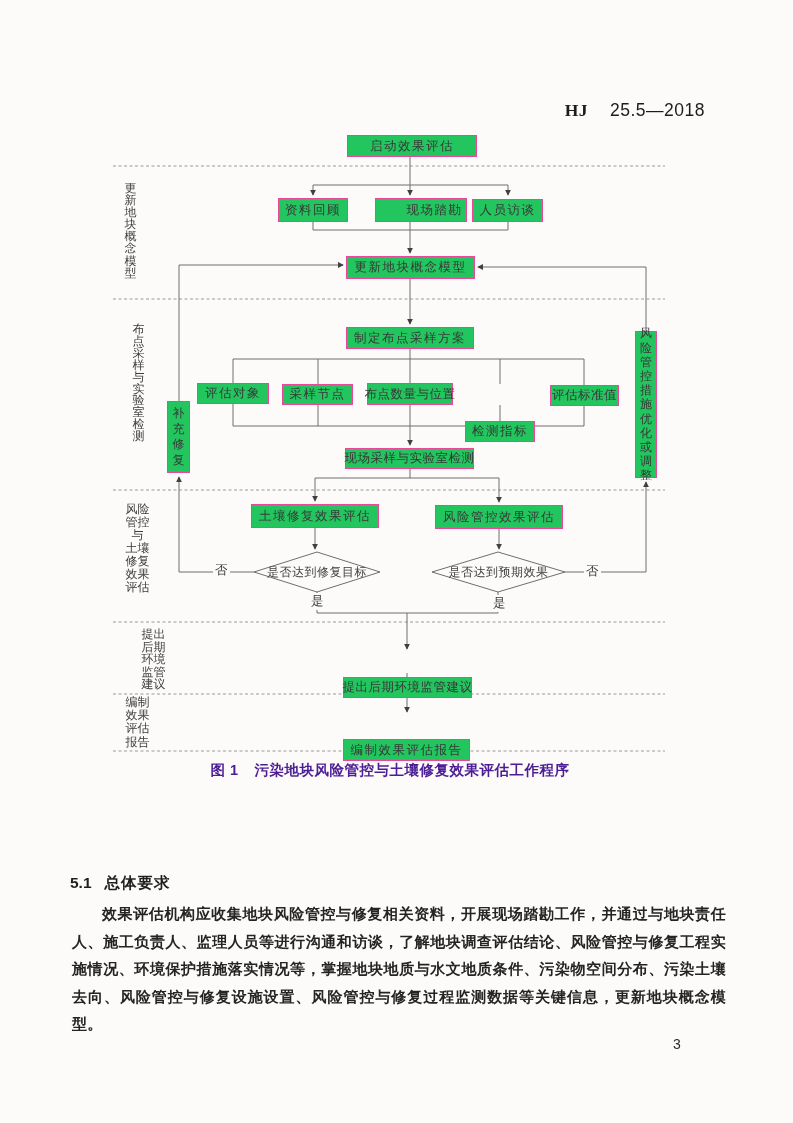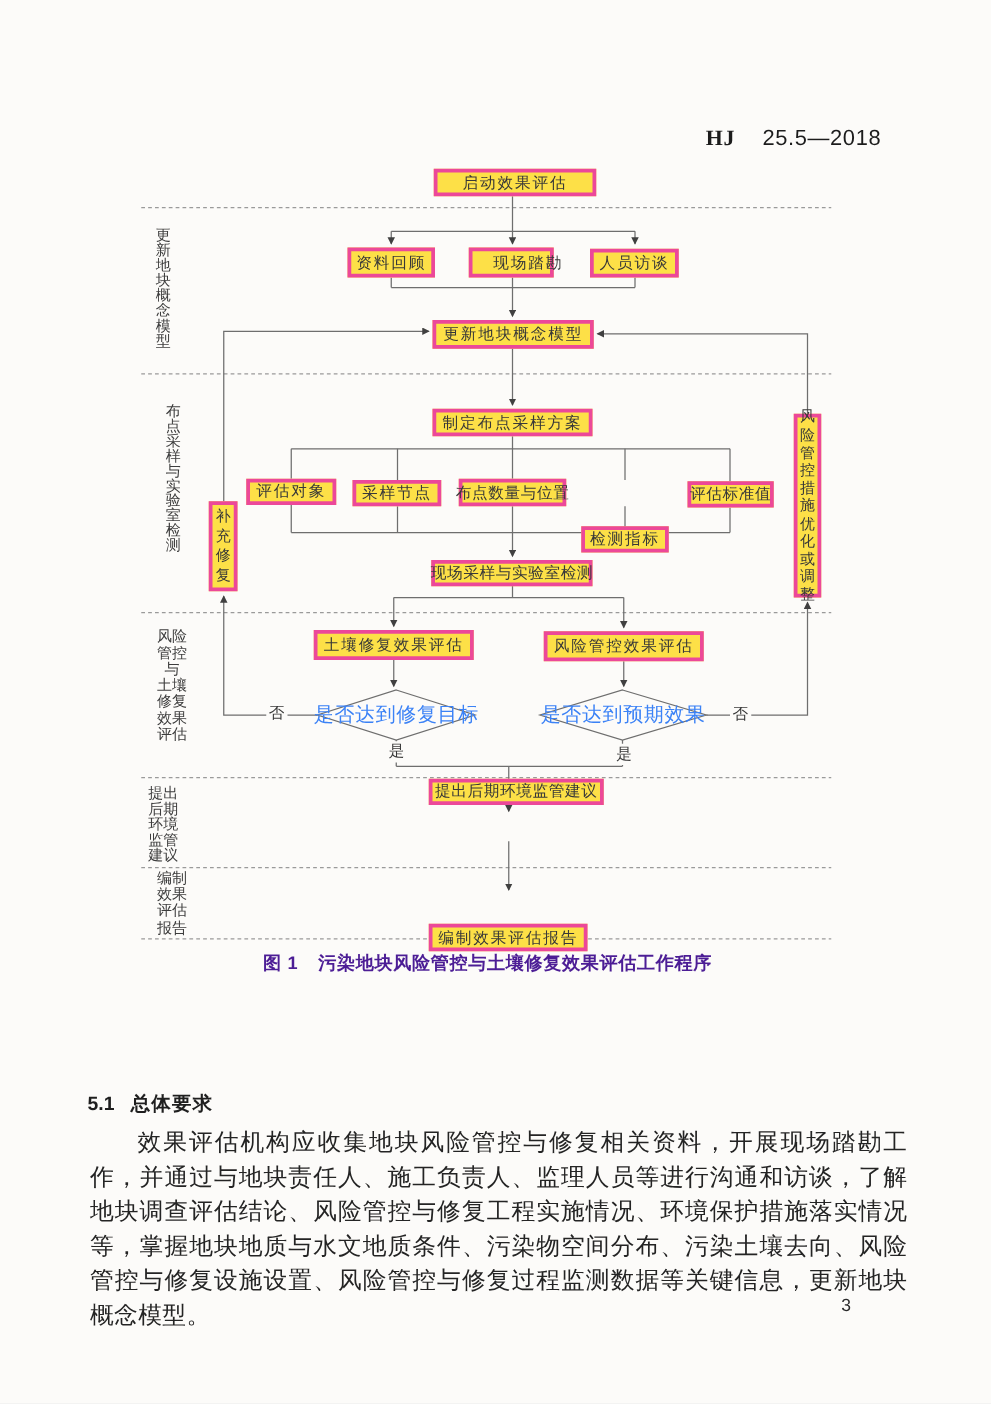--- a/index.html
+++ b/index.html
@@ -5,49 +5,50 @@
   html,body { margin:0; padding:0; background:#e8e8e8; }
   .page {
     position:relative; width:793px; height:1123px; margin:0 auto;
     background:#fcfbf9; overflow:hidden;
     font-family:"Liberation Sans", sans-serif; color:#2d2d2d;
   }
   .wires { position:absolute; left:0; top:0; pointer-events:none; }
   .doc-code { position:absolute; right:88px; top:100px; font-size:17.5px; color:#1c1c1c; letter-spacing:0.5px; }
   .doc-code .hj { font-weight:bold; font-family:"Liberation Serif", serif; margin-right:22px; }
   .node {
-    position:absolute; border:3px solid #ec4899; background:#fde047;
+    position:absolute; border:1px solid #ec4899; background:#22c55e;
     display:flex; align-items:center; justify-content:center;
     font-size:12.5px; letter-spacing:1.5px; color:#383838; text-align:left;
     box-sizing:border-box; white-space:nowrap;
   }
   .vnode {
     white-space:pre-line; letter-spacing:0; line-height:15.5px; font-size:12px;
   }
   .vlabel {
     position:absolute; white-space:pre-line; text-align:center;
     font-size:12px; color:#3d3d3d; letter-spacing:0;
   }
   .dlabel {
     position:absolute; display:flex; align-items:center; justify-content:center;
-    font-size:16px; color:#3b82f6; letter-spacing:0.5px; text-align:right; white-space:nowrap;
+    font-size:12px; color:#404040; letter-spacing:0.5px; text-align:right; white-space:nowrap;
   }
   .edge-label {
     position:absolute; font-size:12.5px; color:#383838; background:#fcfbf9; padding:0 2px;
   }
   .caption { position:absolute; left:110px; top:761px; width:560px; text-align:center; font-weight:bold; font-size:14.5px; color:#4c1d95; letter-spacing:0.5px; }
   .caption .cap-num { margin-right:16px; }
   .sec-h1 { position:absolute; left:71px; top:825px; font-size:16.5px; font-weight:bold; color:#1f1f1f; letter-spacing:1px; }
   .sec-h1 .num, .sec-h2 .num { margin-right:13px; letter-spacing:0; }
   .sec-h2 { position:absolute; left:70px; top:873px; font-size:15.5px; font-weight:bold; color:#1f1f1f; letter-spacing:1px; }
   .body-par {
     position:absolute; left:72px; top:901px; width:654px; margin:0;
     font-family:"Liberation Serif", serif;
-    font-size:19px; line-height:27.5px; text-align:justify; text-indent:2em; color:#242424;
+    font-size:15px; line-height:27.5px; text-align:justify; text-indent:2em; color:#242424;
     letter-spacing:0.3px;
+    font-weight:bold;
   }
   .pageno { position:absolute; left:673px; top:1036px; font-size:14px; color:#2a2a2a; }
 </style>
 </head>
 <body>
 
 <div class="page">
 
   <div class="doc-code">
     <span class="hj">HJ</span><span>25.5—2018</span>
@@ -122,33 +123,33 @@
 室
 检
 测</div>
   <div class="vlabel" style="left:124px; top:503px; width:27px; line-height:13px;">风险
 管控
 与
 土壤
 修复
 效果
 评估</div>
-  <div class="vlabel" style="left:117px; top:628px; width:27px; line-height:12.6px;">提出
+  <div class="vlabel" style="left:140px; top:628px; width:27px; line-height:12.6px;">提出
 后期
 环境
 监管
 建议</div>
   <div class="vlabel" style="left:124px; top:696px; width:27px; line-height:13.2px;">编制
 效果
 评估
 报告</div>
 
   <div class="node" style="left:347px; top:135px; width:130px; height:22px;">启动效果评估</div>
   <div class="node" style="left:278px; top:198px; width:70px; height:24px;">资料回顾</div>
-  <div class="node" style="left:375px; top:198px; width:68px; height:24px;padding-left:27px;">现场踏勘</div>
+  <div class="node" style="left:375px; top:198px; width:92px; height:24px;padding-left:27px;">现场踏勘</div>
   <div class="node" style="left:472px; top:199px; width:71px; height:23px;">人员访谈</div>
   <div class="node" style="left:346px; top:256px; width:129px; height:23px;">更新地块概念模型</div>
   <div class="node" style="left:346px; top:327px; width:128px; height:22px;">制定布点采样方案</div>
   <div class="node" style="left:197px; top:383px; width:72px; height:21px;">评估对象</div>
   <div class="node" style="left:282px; top:384px; width:71px; height:21px;">采样节点</div>
   <div class="node" style="left:367px; top:383px; width:86px; height:22px; letter-spacing:0.5px;">布点数量与位置</div>
   <div class="node" style="left:465px; top:384px; width:70px; height:21px;margin-top:37px;">检测指标</div>
   <div class="node" style="left:550px; top:385px; width:69px; height:21px; letter-spacing:0.5px;">评估标准值</div>
   <div class="node" style="left:345px; top:448px; width:129px; height:21px; letter-spacing:0.5px;">现场采样与实验室检测</div>
   <div class="node vnode" style="left:167px; top:401px; width:23px; height:72px;">补
@@ -161,21 +162,21 @@
 控
 措
 施
 优
 化
 或
 调
 整</div>
   <div class="node" style="left:251px; top:504px; width:128px; height:24px;font-family:Liberation Serif, serif;">土壤修复效果评估</div>
   <div class="node" style="left:435px; top:505px; width:128px; height:24px;">风险管控效果评估</div>
-  <div class="node" style="left:343px; top:623px; width:140px; height:21px; letter-spacing:0.5px;">提出后期环境监管建议</div>
+  <div class="node" style="left:343px; top:677px; width:129px; height:21px; letter-spacing:0.5px;">提出后期环境监管建议</div>
   <div class="node" style="left:343px; top:715px; width:127px; height:22px;margin-top:24px;">编制效果评估报告</div>
 
   <div class="dlabel" style="left:254px; top:552px; width:126px; height:40px;">是否达到修复目标</div>
   <div class="dlabel" style="left:432px; top:552px; width:133px; height:40px;">是否达到预期效果</div>
 
   <div class="edge-label" style="left:213px; top:562px;">否</div>
   <div class="edge-label" style="left:584px; top:563px;">否</div>
   <div class="edge-label" style="left:309px; top:593px;">是</div>
   <div class="edge-label" style="left:491px; top:595px;">是</div>
 

